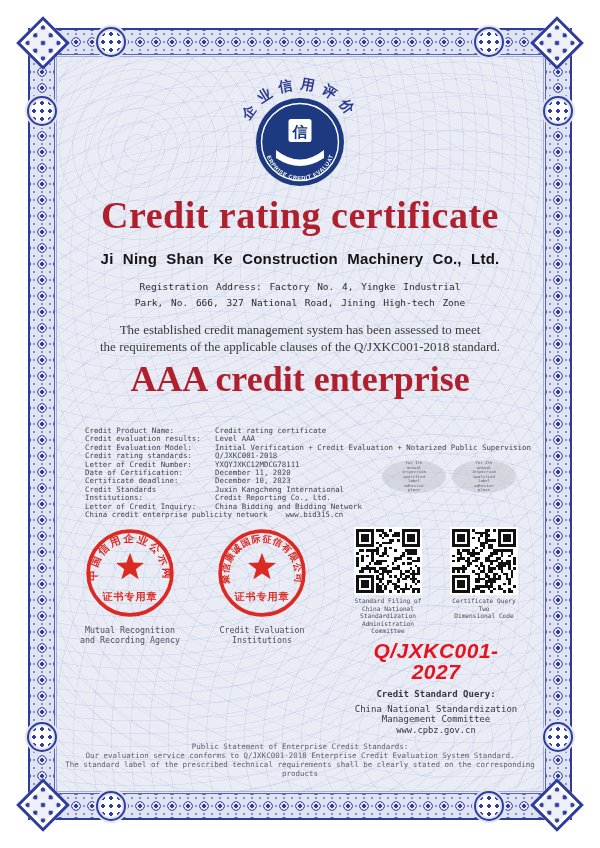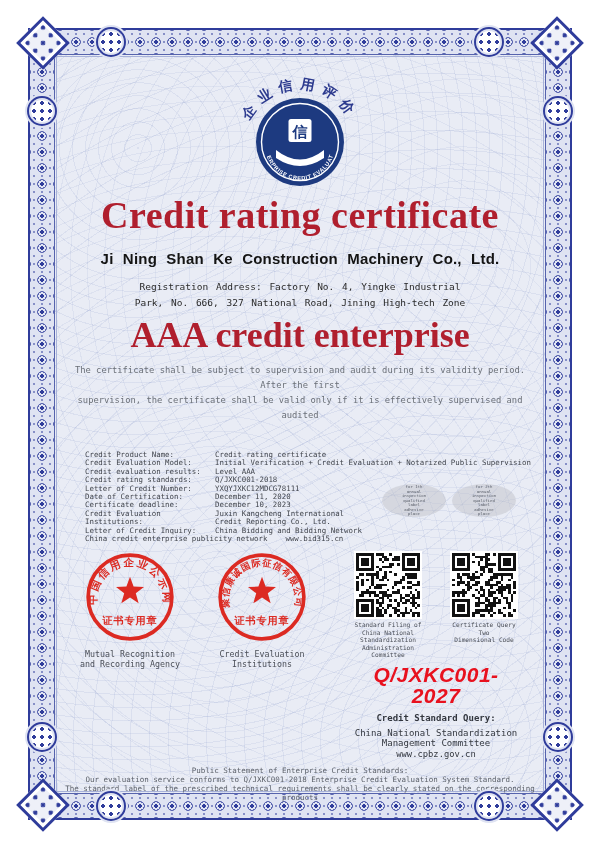--- a/index.html
+++ b/index.html
@@ -117,57 +117,57 @@
         </text>
       </svg>
     </div>
 
     <div class="title">Credit rating certificate</div>
     <div class="company">Ji Ning Shan Ke Construction Machinery Co., Ltd.</div>
     <div class="address">
       <div>Registration Address: Factory No. 4, Yingke Industrial</div>
       <div>Park, No. 666, 327 National Road, Jining High-tech Zone</div>
     </div>
+    <div class="assessment">
+      <div>The established credit management system has been assessed to meet</div>
+      <div>the requirements of the applicable clauses of the Q/JXKC001-2018 standard.</div>
+    </div>
     <div class="grade">AAA credit enterprise</div>
-    <div class="supervision">
-      <div>The certificate shall be subject to supervision and audit during its validity period. After the first</div>
-      <div>supervision, the certificate shall be valid only if it is effectively supervised and audited</div>
-    </div>
 
     <div class="details">
       <div class="drow">
           <span class="dlabel">Credit Product Name:</span>
           <span class="dval">Credit rating certificate</span>
         </div>
       <div class="drow">
+          <span class="dlabel">Credit evaluation results:</span>
+          <span class="dval">Level AAA</span>
+        </div>
+      <div class="drow">
           <span class="dlabel">Credit Evaluation Model:</span>
           <span class="dval">Initial Verification + Credit Evaluation + Notarized Public Supervision</span>
         </div>
       <div class="drow">
-          <span class="dlabel">Credit evaluation results:</span>
-          <span class="dval">Level AAA</span>
-        </div>
-      <div class="drow">
           <span class="dlabel">Credit rating standards:</span>
           <span class="dval">Q/JXKC001-2018</span>
         </div>
       <div class="drow">
           <span class="dlabel">Letter of Credit Number:</span>
           <span class="dval">YXQYJXKC12MDCG78111</span>
         </div>
       <div class="drow">
           <span class="dlabel">Date of Certification:</span>
           <span class="dval">December 11, 2020</span>
         </div>
       <div class="drow">
           <span class="dlabel">Certificate deadline:</span>
           <span class="dval">December 10, 2023</span>
         </div>
       <div class="drow">
-          <span class="dlabel">Credit Evaluation Institutions:</span>
+          <span class="dlabel">Credit Standards Institutions:</span>
           <span class="dval">Juxin Kangcheng International
 Credit Reporting Co., Ltd.</span>
         </div>
       <div class="drow">
           <span class="dlabel">Letter of Credit Inquiry:</span>
           <span class="dval">China Bidding and Bidding Network</span>
         </div>
       <div class="drow wide">
           <span class="dlabel">China credit enterprise publicity network</span>
           <span class="dval">www.bid315.cn</span>

